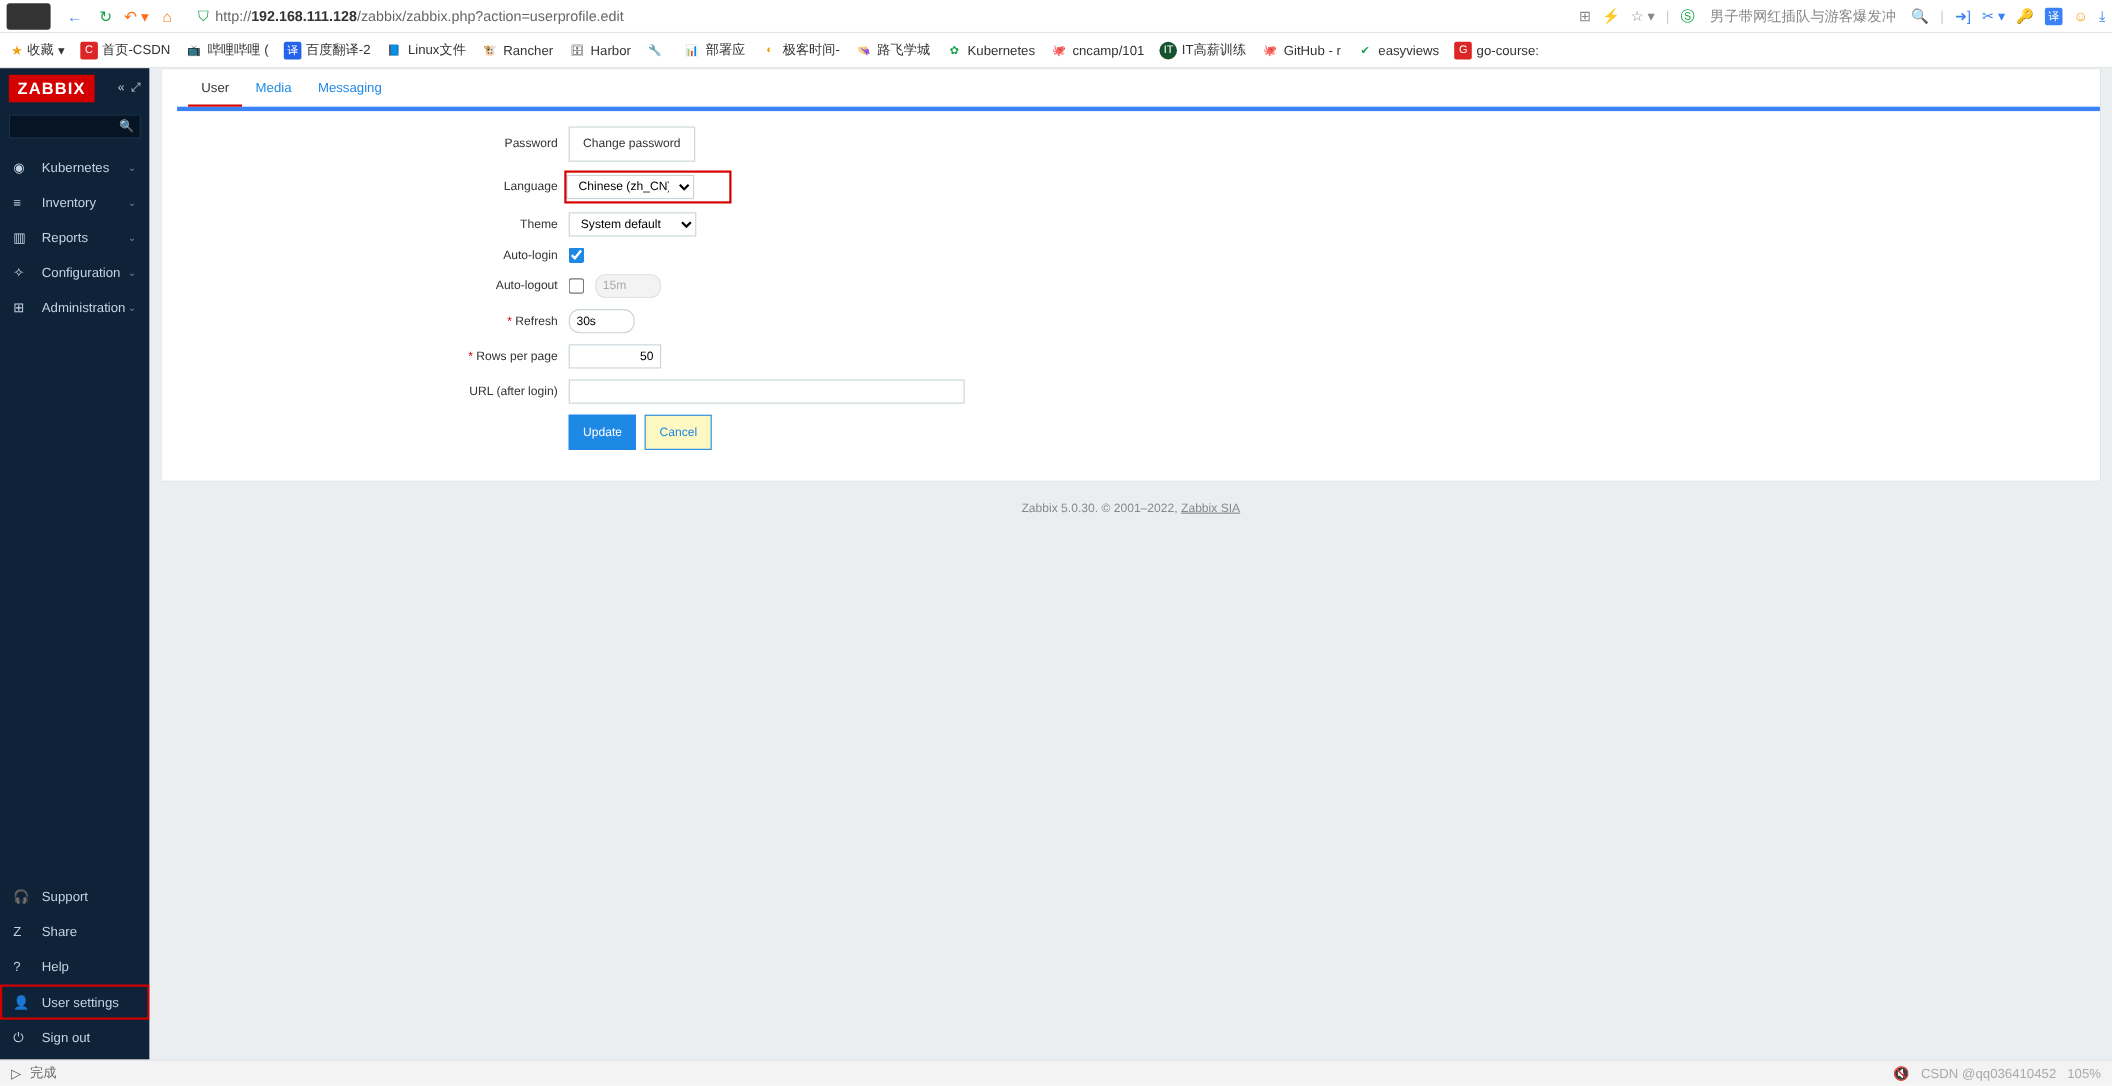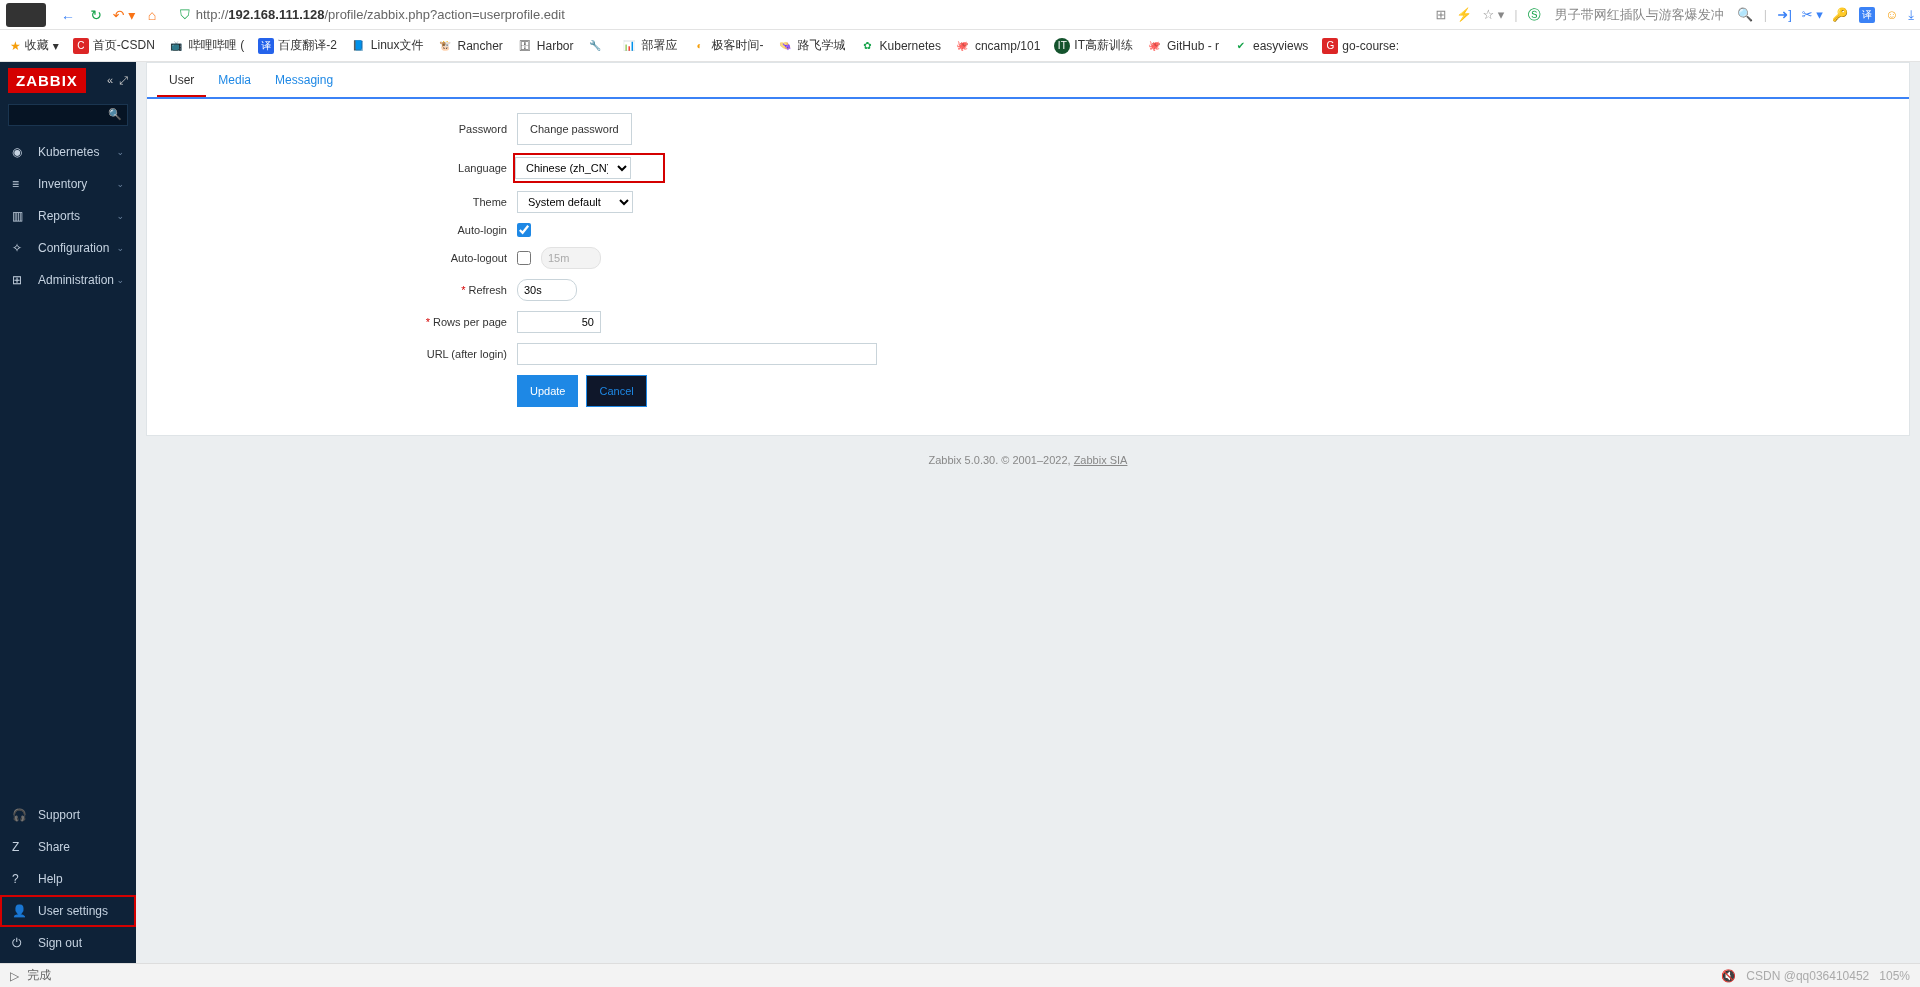--- a/index.html
+++ b/index.html
@@ -41,30 +41,30 @@
 .nav-item .micon { width: 18px; margin-right: 8px; font-size: 12px; color: #c5d2e0; }
 .nav-item .chev { margin-left: auto; font-size: 9px; color: #6a839e; }
 .sb-spacer { flex: 1; }
 .sb-bottom { list-style: none; padding-bottom: 4px; }
 .sb-bottom .nav-item.highlight { outline: 2px solid #d40000; outline-offset: -2px; }
 
 
 .main { flex: 1; background: #ebeef0; overflow: auto; padding: 0 10px 10px; }
 .page-title { font-size: 18px; color: #1f2c33; padding: 14px 6px 18px; }
 .card { background: #fff; border: 1px solid #dfe4e7; }
-.tabs { display: flex; border-bottom: 2px solid #3b82f6; padding: 0 10px; }
+.tabs { display: flex; border-bottom: 4px solid #3b82f6; padding: 0 10px; margin-left: 14px; }
 .tab { padding: 10px 12px 8px; font-size: 12px; color: #1e88e5; cursor: pointer; border-bottom: 2px solid transparent; }
 .tab.active { color: #333; border-bottom-color: #d40000; }
 .form { padding: 14px 10px 18px; }
 .form-row { display: flex; align-items: center; margin-bottom: 10px; }
 .form-row label { width: 360px; text-align: right; padding-right: 10px; font-size: 11px; color: #333; }
 .req::before { content: "* "; color: #d40000; }
 .btn { height: 32px; padding: 0 12px; font-size: 11px; border: 1px solid #c9d4da; background: #fff; color: #333; cursor: pointer; }
 .btn.primary { background: #1e88e5; border-color: #1e88e5; color: #fff; }
-.btn.link { border-color: #1e88e5; color: #1e88e5; background: #0f172a; }
+.btn.link { border-color: #1e88e5; color: #1e88e5; background: #fef9c3; }
 select.sel, input.inp { height: 22px; border: 1px solid #c9d4da; background: #fff; font-size: 11px; padding: 0 6px; }
 select.sel { width: 116px; }
 input.inp.small { width: 60px; border-radius: 10px; }
 input.inp.num { width: 84px; text-align: right; }
 input.inp.wide { width: 360px; }
 .redbox { outline: 2px solid #d40000; padding: 2px 32px 2px 0; display: inline-flex; margin-left: -2px; }
 .chk { width: 14px; height: 14px; accent-color: #1e88e5; }
 .al-wrap { display: flex; align-items: center; gap: 10px; }
 .al-wrap .inp.small { background: #f3f3f3; color: #aaa; border-color: #e2e2e2; width: 60px; }
 .actions { display: flex; gap: 8px; }
@@ -80,21 +80,21 @@
 <body>
 
 <div class="browser-top">
   <div class="tab-thumb"></div>
   <div class="nav-btn blue">←</div>
   <div class="nav-btn green">↻</div>
   <div class="nav-btn orange">↶ ▾</div>
   <div class="nav-btn orange">⌂</div>
   <div class="url-bar">
     <span class="shield">⛉</span>
-    <span><span>http://</span><b>192.168.111.128</b><span>/profile/zabbix.php?action=userprofile.edit</span></span>
+    <span><span>http://</span><b>192.168.111.128</b><span>/zabbix/zabbix.php?action=userprofile.edit</span></span>
   </div>
   <div class="right-icons">
     <span>⊞</span>
     <span>⚡</span>
     <span>☆ ▾</span>
     <span style="color:#ccc">|</span>
     <span style="color:#16a34a">Ⓢ</span>
     <span class="search-txt">男子带网红插队与游客爆发冲</span>
     <span>🔍</span>
     <span style="color:#ccc">|</span>

